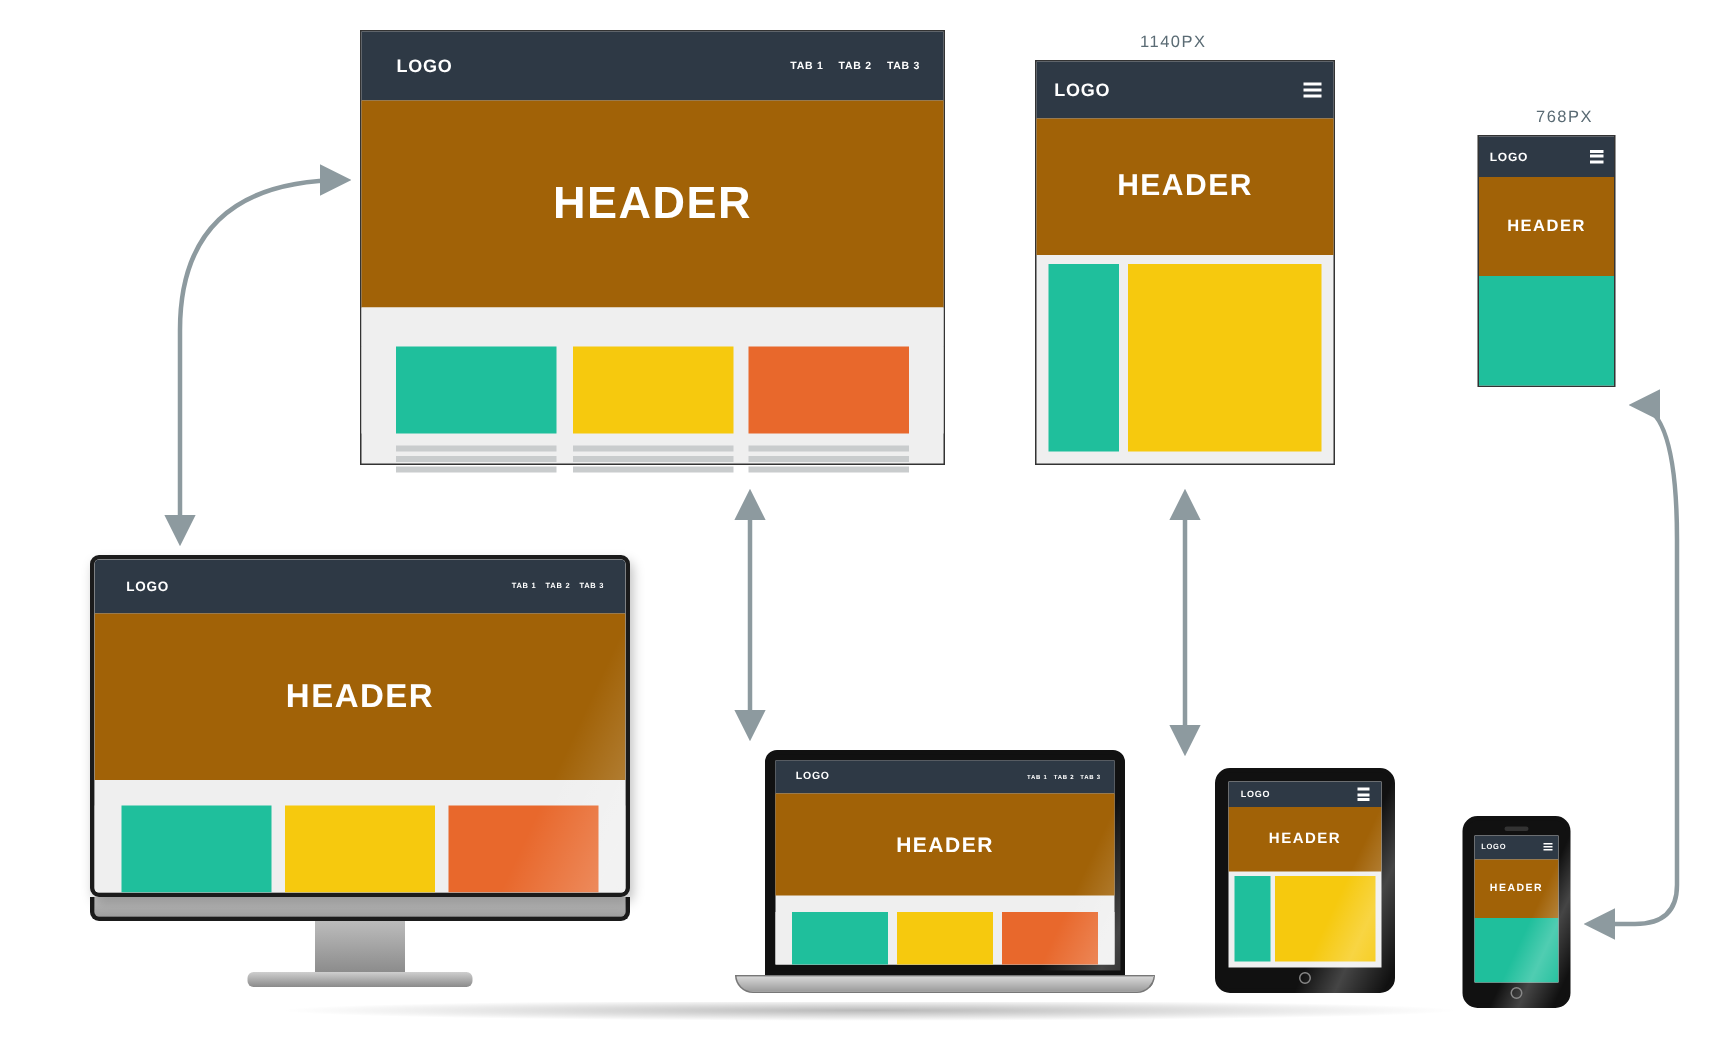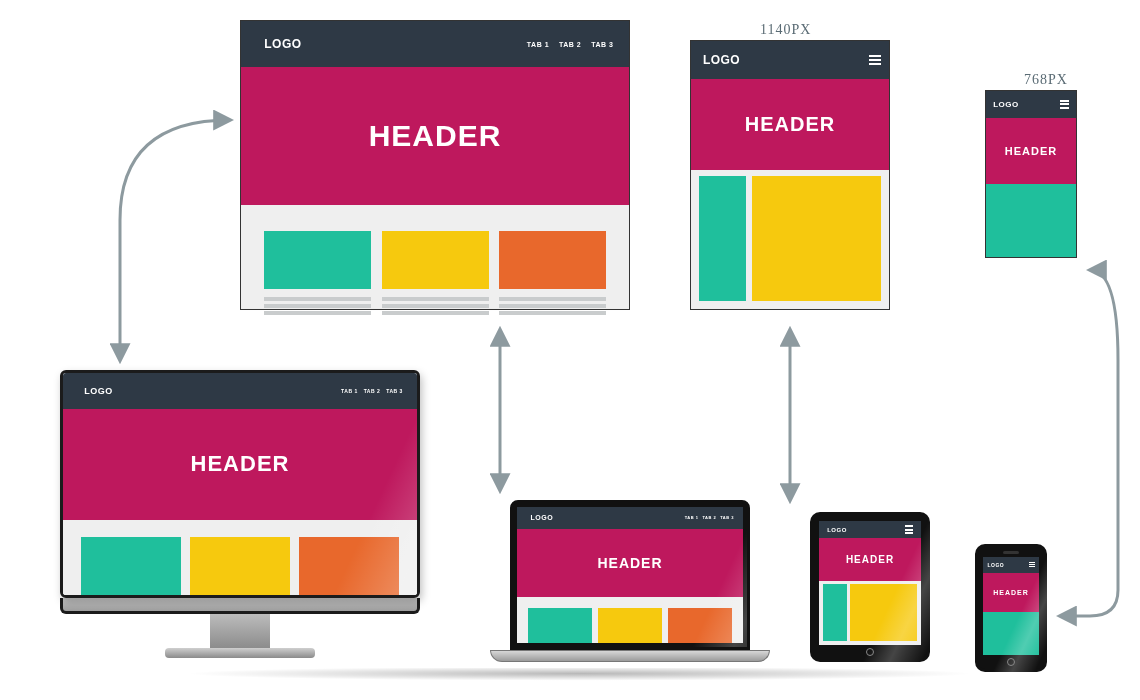--- a/index.html
+++ b/index.html
@@ -4,21 +4,21 @@
 <style>
   html,body{margin:0;padding:0;width:1140px;height:700px;overflow:hidden;font-family:Arial,Helvetica,sans-serif;background:transparent}
   *{box-sizing:border-box}
   .stage{position:relative;width:1140px;height:700px}
 
   
   .wf{position:absolute;border:1px solid #333;background:#efefef}
   .wf .topbar{background:#2e3945;height:16%;display:flex;align-items:center;justify-content:space-between;padding:0 4% 0 6%;color:#fff}
   .wf .logo{font-weight:900;font-size:12px;letter-spacing:.5px}
   .wf .tabs{display:flex;gap:10px;font-size:7px;font-weight:700;letter-spacing:.5px}
-  .wf .hero{background:#be185d;height:48%;display:flex;align-items:center;justify-content:center}
+  .wf .hero{background:#a16207;height:48%;display:flex;align-items:center;justify-content:center}
   .wf .hero span{color:#fff;font-weight:900;letter-spacing:1px}
   .wf .mid{height:9%;background:#efefef}
   .wf .cols{height:20%;background:#efefef;display:flex;gap:3%;padding:0 6%}
   .wf .col{flex:1}
   .c-green{background:#1fbf9c}
   .c-yellow{background:#f6c90e}
   .c-orange{background:#e8682c}
   .wf .textlines{padding:2% 6% 0;display:flex;gap:3%}
   .wf .textlines div{flex:1;display:flex;flex-direction:column;gap:3px}
   .wf .textlines span{height:4px;background:#c9cccd;display:block}
@@ -31,21 +31,21 @@
   .wf-tab .body2 .c-yellow{flex:1}
 
   
   .wf-ph .topbar{height:16%}
   .wf-ph .hero{height:40%}
   .wf-ph .c-green.block{height:44%}
 
   .hamb{width:12px;display:flex;flex-direction:column;gap:2px}
   .hamb span{height:2px;background:#fff;display:block}
 
-  .bp-label{position:absolute;font-family:Liberation Serif, serif;font-size:14px;color:#5a6b74;letter-spacing:1px}
+  .bp-label{position:absolute;font-family:Liberation Sans, sans-serif;font-size:11px;color:#5a6b74;letter-spacing:1px}
 
   
   .dev{position:absolute}
 
   
   .monitor{left:60px;top:370px;width:360px}
   .monitor .frame{width:360px;height:228px;border:3px solid #1b1b1b;border-radius:6px;background:#dedede;position:relative;overflow:hidden;box-shadow:2px 4px 8px rgba(0,0,0,.25)}
   .monitor .chin{height:16px;background:linear-gradient(#c8c8c8,#9e9e9e);border:3px solid #1b1b1b;border-top:none;border-radius:0 0 6px 6px}
   .monitor .neck{width:60px;height:34px;margin:0 auto;background:linear-gradient(#bcbcbc,#8c8c8c)}
   .monitor .base{width:150px;height:10px;margin:0 auto;background:linear-gradient(#cfcfcf,#8a8a8a);border-radius:4px}

